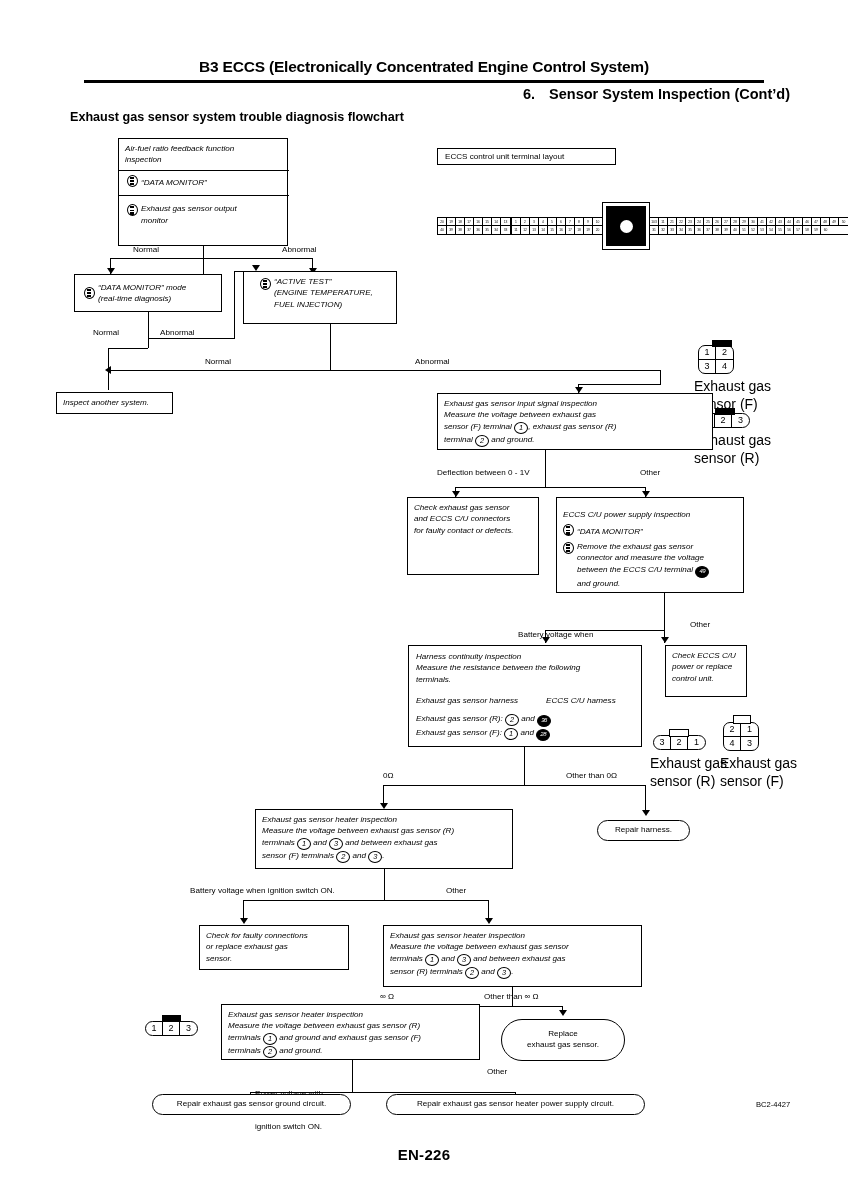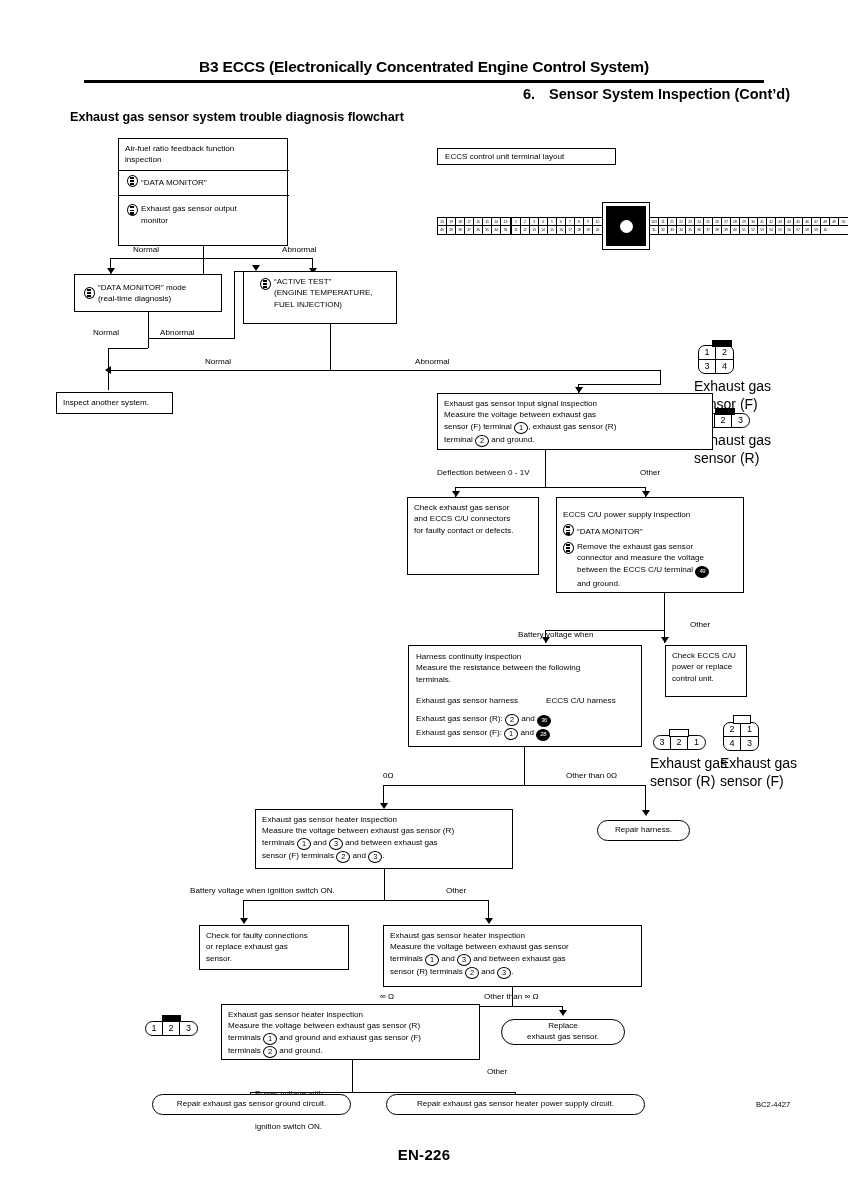--- a/index.html
+++ b/index.html
@@ -11,21 +11,21 @@
   .hdr-title{position:absolute;left:0;top:58px;width:848px;text-align:center;
     font-size:15.5px;font-weight:bold;letter-spacing:-0.2px;}
   .hdr-rule{position:absolute;left:84px;top:80px;width:680px;height:3px;background:#000;}
   .hdr-sub{position:absolute;left:0;top:86px;width:790px;text-align:right;
     font-size:14.5px;font-weight:bold;}
   .hdr-sub .num{margin-right:14px;}
   .flow-title{position:absolute;left:70px;top:110px;font-size:12.6px;font-weight:bold;}
 
   
   .box{position:absolute;border:1.3px solid #000;background:#fff;box-sizing:border-box;
-       font-size:8.1px;line-height:1.42;padding:4px 6px;}
+       font-size:8.1px;line-height:1.42;padding:4px 6px;font-style:italic;}
   .oval{position:absolute;border:1.3px solid #000;background:#fff;box-sizing:border-box;
        border-radius:40px;font-size:8.1px;line-height:1.3;display:flex;align-items:center;
        justify-content:center;text-align:center;padding:2px 8px;}
   .lbl{position:absolute;font-size:8.1px;line-height:1.35;white-space:pre;}
   .ln{position:absolute;background:#000;}
   .ln.h{height:1.3px;}
   .ln.v{width:1.3px;}
   .arw{position:absolute;width:0;height:0;border-left:4px solid transparent;
        border-right:4px solid transparent;border-top:6px solid #000;}
   .arw.left{border-top:4px solid transparent;border-bottom:4px solid transparent;
@@ -445,21 +445,21 @@
 
   <div class="ln v" style="left:512px;top:987px;height:19px;"></div>
   <div class="ln h" style="left:350px;top:1006px;width:212px;"></div>
   <div class="ln v" style="left:350px;top:1006px;height:8px;"></div>
   <div class="ln v" style="left:562px;top:1006px;height:8px;"></div>
   <div class="arw" style="left:346.5px;top:1010px;"></div>
   <div class="arw" style="left:558.5px;top:1010px;"></div>
   <div class="lbl" style="left:380px;top:992px;">∞ Ω</div>
   <div class="lbl" style="left:484px;top:992px;">Other than ∞ Ω</div>
 
-  <div class="oval" style="left:501px;top:1019px;width:124px;height:26px;flex-direction:column;">
+  <div class="oval" style="left:501px;top:1019px;width:124px;height:42px;flex-direction:column;">
     <span>Replace</span>
     <span>exhaust gas sensor.</span>
   </div>
 
   <div class="conn" style="left:145px;top:1021px;">
     <div class="tab" style="left:17px;top:-6px;width:19px;"></div>
     <div class="body2" style="border-radius:9px;">
       <div class="cell">1</div>
       <div class="cell">2</div>
       <div class="cell">3</div>

